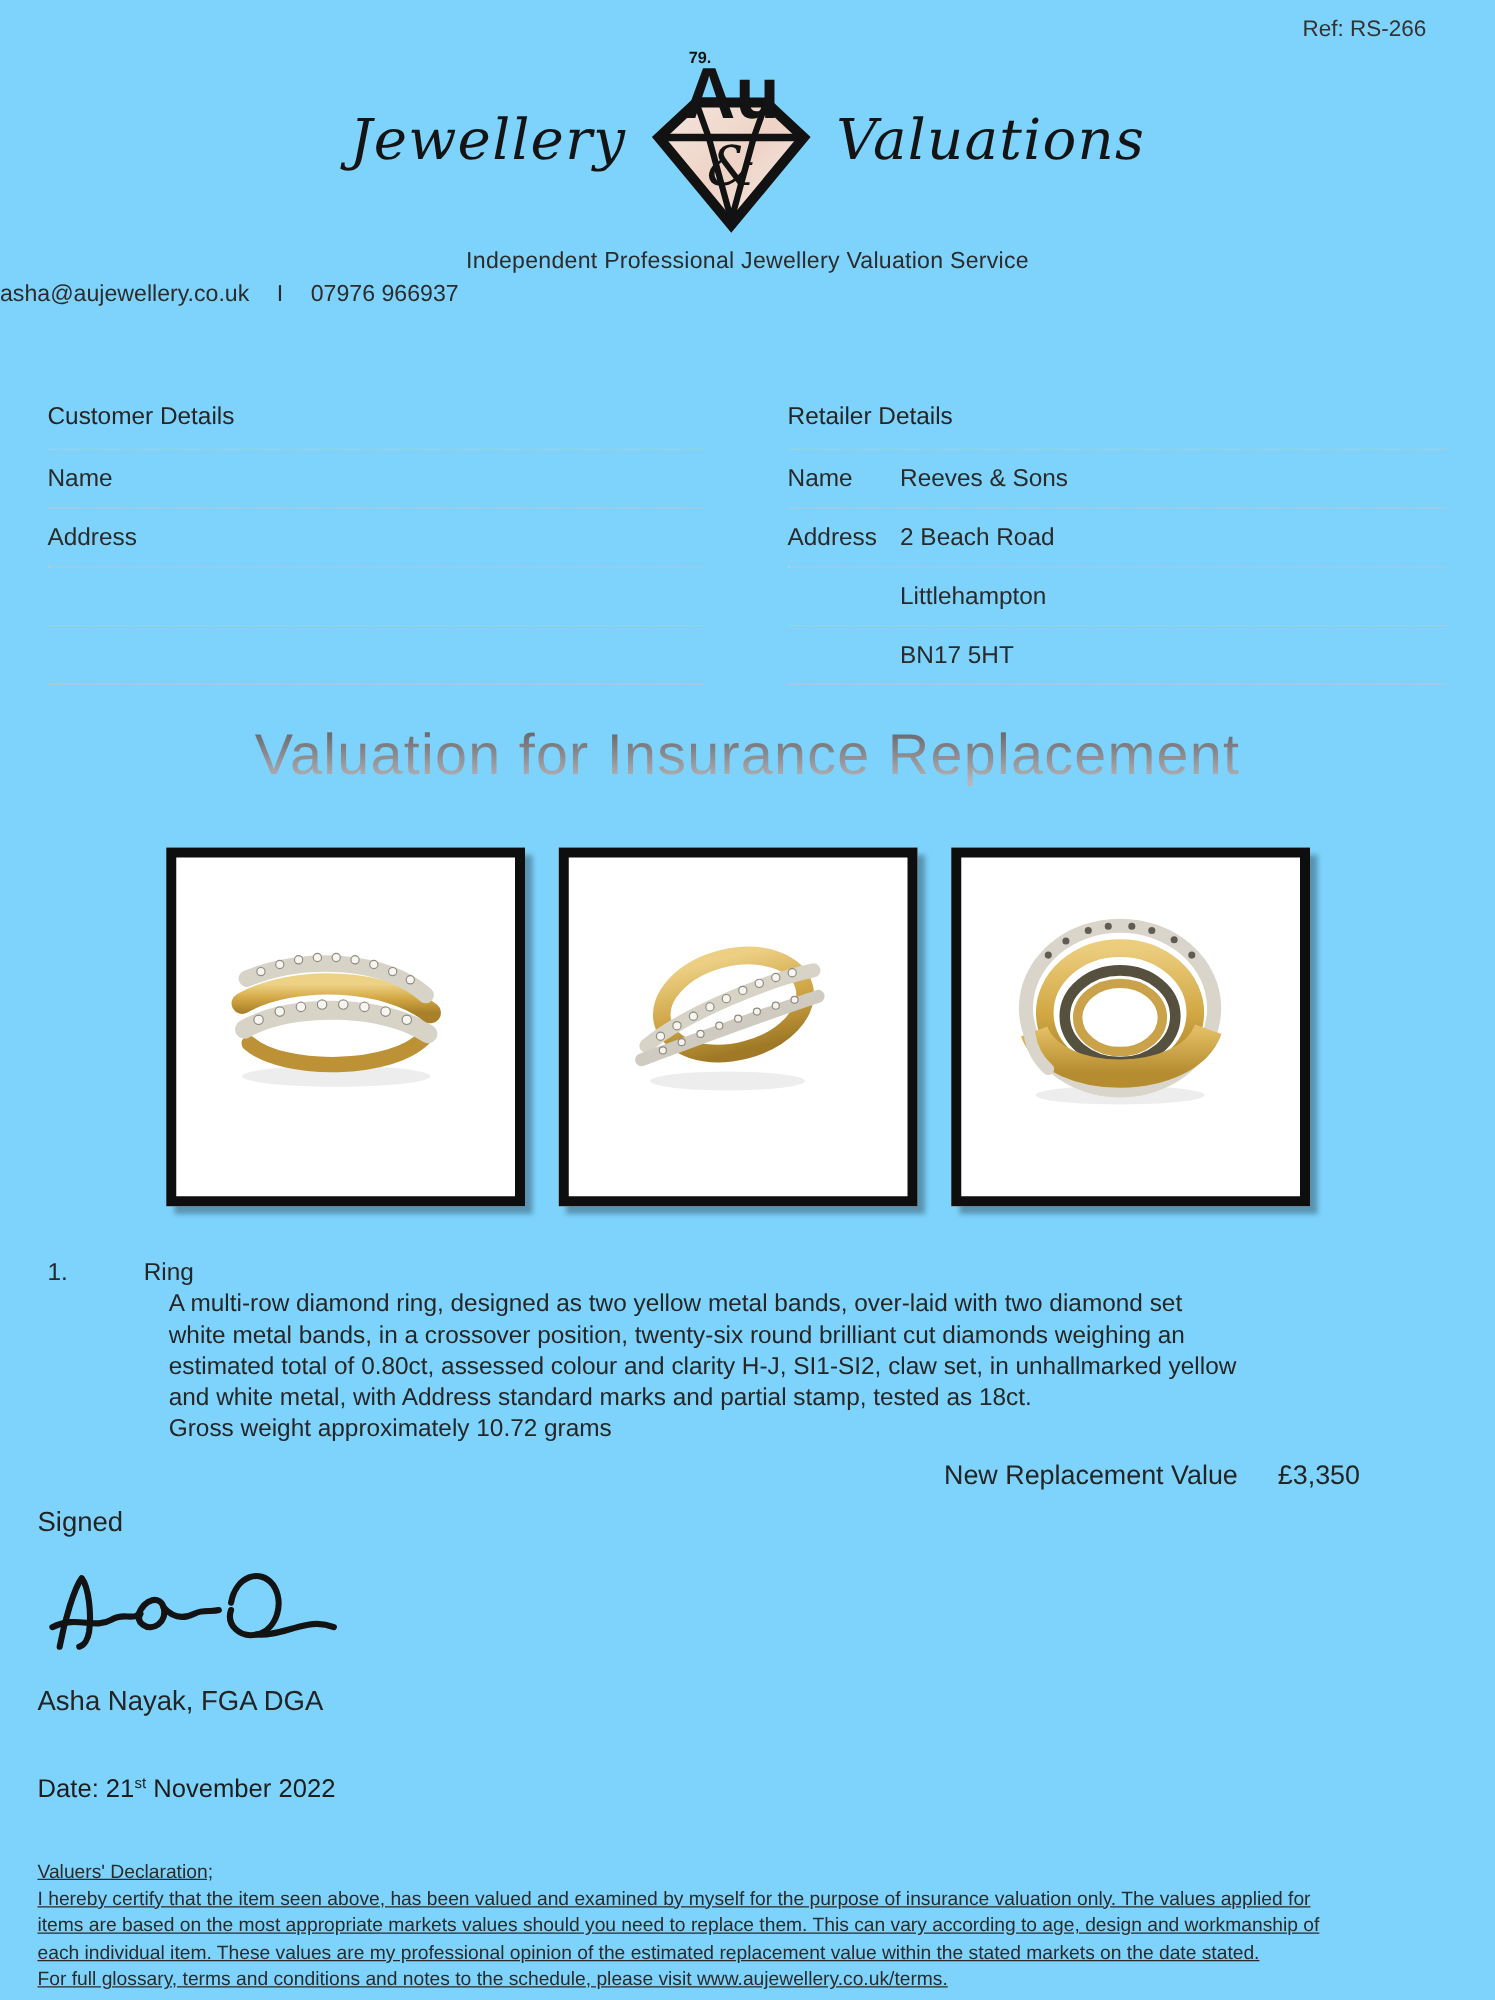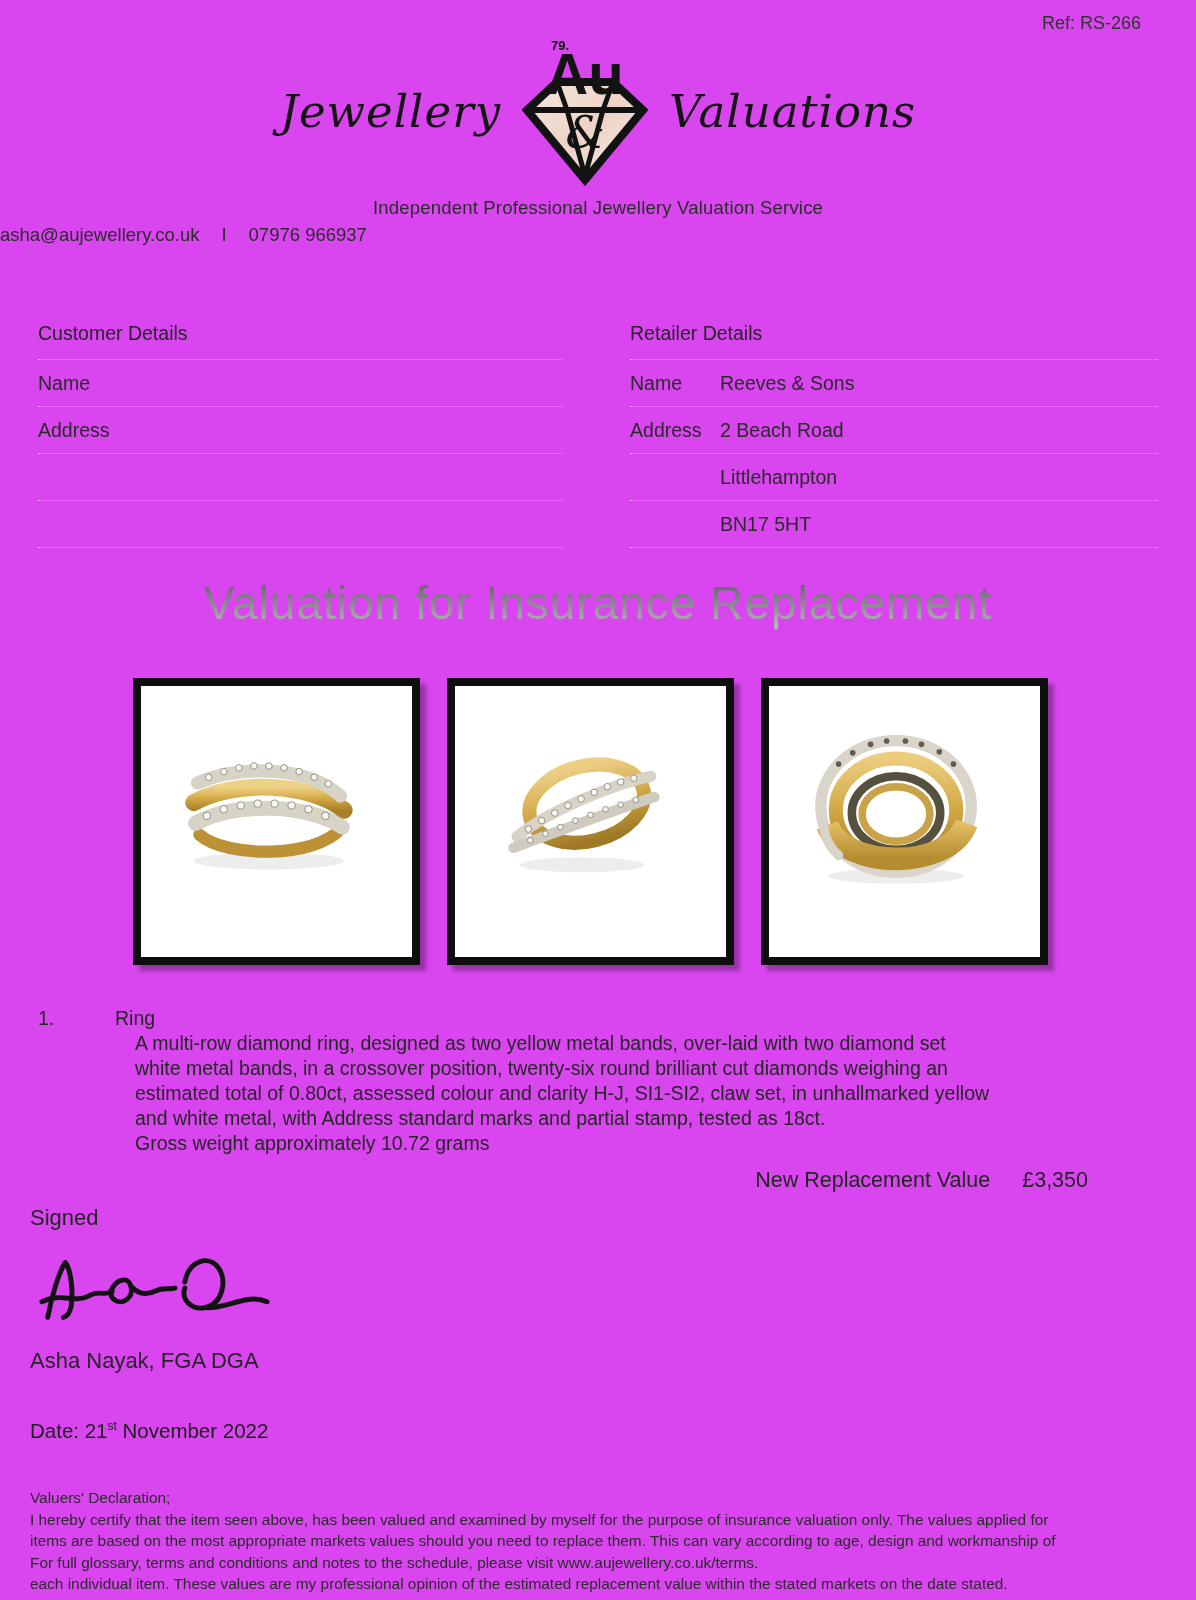--- a/index.html
+++ b/index.html
@@ -1,17 +1,17 @@
 <!DOCTYPE html>
 <html><head>
 <meta charset="utf-8">
 <style>
   html,body{margin:0;padding:0;background:#ffffff;}
   body{width:1196px;height:1600px;font-family:"Liberation Sans",sans-serif;color:#222;position:relative;overflow:hidden;}
-  .page{position:absolute;inset:0;background:#d946ef;}
+  .page{position:absolute;inset:0;background:#7dd3fc;}
 
   .ref{position:absolute;top:13px;right:55px;font-size:18px;color:#333;}
 
   .logo{position:absolute;top:34px;left:0;width:100%;display:flex;justify-content:center;align-items:center;gap:4px;}
   .script-word{font-family:"DejaVu Serif",serif;font-style:italic;font-size:45px;color:#141414;letter-spacing:1px;}
   .diamond-svg{display:block;}
 
   .service{position:absolute;top:197px;width:100%;text-align:center;font-size:18.5px;color:#2c2c2c;letter-spacing:.2px;}
   .contact{position:absolute;top:224px;width:100%;font-size:18.5px;color:#2c2c2c;}
   .contact .sep{margin:0 22px;}
@@ -42,21 +42,21 @@
   .value-line{position:absolute;top:1168px;left:0;right:108px;display:flex;justify-content:flex-end;align-items:baseline;gap:32px;font-size:21.5px;color:#242424;}
 
   .signed{position:absolute;top:1205px;left:30px;font-size:22px;color:#242424;}
   .signature-svg{position:absolute;top:1244px;left:36px;}
 
   .valuer-name{position:absolute;top:1348px;left:30px;font-size:22px;color:#242424;}
   .credentials{position:absolute;top:1380px;left:30px;font-size:20px;color:#242424;}
   .date-line{position:absolute;top:1419px;left:30px;font-size:20.5px;color:#1d1d1d;}
   .date-line sup{font-size:12px;}
 
-  .declaration{position:absolute;top:1487px;left:30px;right:20px;font-size:15.4px;line-height:21.6px;color:#2b2b2b;}
+  .declaration{position:absolute;top:1487px;left:30px;right:20px;font-size:15.4px;line-height:21.6px;color:#2b2b2b;text-decoration:underline;}
   .declaration div{white-space:nowrap;}
 </style>
 </head>
 <body>
 
 <div class="page">
 
   <div class="ref">Ref: RS-266</div>
 
   <div class="logo">
@@ -269,17 +269,17 @@
 
   <div class="valuer-name">Asha Nayak, FGA DGA</div>
   <div class="date-line">
     <span>Date: 21</span><sup>st</sup><span> November 2022</span>
   </div>
 
   <div class="declaration">
     <div>Valuers' Declaration;</div>
     <div>I hereby certify that the item seen above, has been valued and examined by myself for the purpose of insurance valuation only. The values applied for</div>
     <div>items are based on the most appropriate markets values should you need to replace them. This can vary according to age, design and workmanship of</div>
+    <div>each individual item. These values are my professional opinion of the estimated replacement value within the stated markets on the date stated.</div>
     <div>For full glossary, terms and conditions and notes to the schedule, please visit www.aujewellery.co.uk/terms.</div>
-    <div>each individual item. These values are my professional opinion of the estimated replacement value within the stated markets on the date stated.</div>
   </div>
 
 </div>
 
 </body></html>

